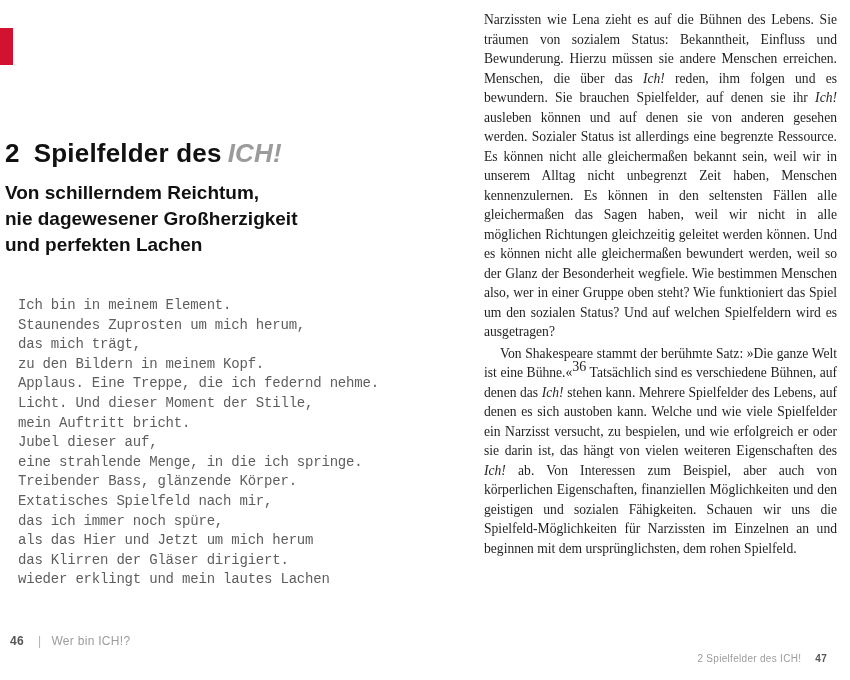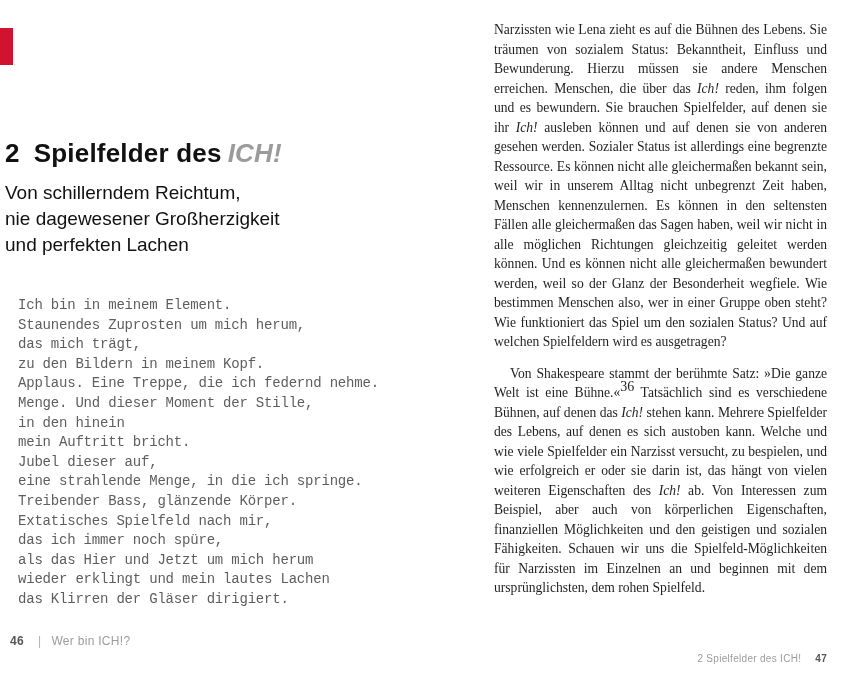--- a/index.html
+++ b/index.html
@@ -48,21 +48,21 @@
   .chapter-heading .accent {
     color: #9b9b9b;
     font-style: italic;
     margin-left: 6px;
   }
 
   .chapter-subtitle {
     position: absolute;
     left: 0;
     top: 180px;
-    font-weight: 400;
+    font-weight: 700;
     font-size: 19px;
     line-height: 26px;
     color: #111111;
   }
 
   .poem {
     position: absolute;
     left: 13px;
     top: 296px;
     font-family: "Liberation Mono", "DejaVu Sans Mono", monospace;
@@ -86,21 +86,21 @@
     position: absolute;
     left: 0;
     top: 8px;
     width: 357px;
     font-family: "Liberation Serif", serif;
     font-size: 13.6px;
     line-height: 19.5px;
     color: #1f1f1f;
     text-align: justify;
   }
-  .body-text p { margin: 12px; font-family: Liberation Serif, serif; }
+  .body-text p { margin: 2px; font-family: Liberation Serif, serif; }
   .body-text p.indent { text-indent: 16px; }
   .body-text i { font-style: italic; }
   .body-text sup { font-size: 14px; line-height: 0; }
 
   
   .footer-left {
     position: absolute;
     left: 5px;
     bottom: 32px;
     font-size: 12px;
@@ -146,31 +146,30 @@
         <div>nie dagewesener Großherzigkeit</div>
         <div>und perfekten Lachen</div>
       </div>
 
     <div class="poem">
         <div>Ich bin in meinem Element.</div>
         <div>Staunendes Zuprosten um mich herum,</div>
         <div>das mich trägt,</div>
         <div>zu den Bildern in meinem Kopf.</div>
         <div>Applaus. Eine Treppe, die ich federnd nehme.</div>
-        <div>Menge. Und dieser Moment der Stille,</div>
-        <div>in den hinein</div>
+        <div>Licht. Und dieser Moment der Stille,</div>
         <div>mein Auftritt bricht.</div>
         <div>Jubel dieser auf,</div>
         <div>eine strahlende Menge, in die ich springe.</div>
         <div>Treibender Bass, glänzende Körper.</div>
         <div>Extatisches Spielfeld nach mir,</div>
         <div>das ich immer noch spüre,</div>
         <div>als das Hier und Jetzt um mich herum</div>
+        <div>das Klirren der Gläser dirigiert.</div>
         <div>wieder erklingt und mein lautes Lachen</div>
-        <div>das Klirren der Gläser dirigiert.</div>
       </div>
 
     <div class="footer-left">
       <span class="pagenum">46</span><span class="sep">|</span><span>Wer bin ICH!?</span>
     </div>
   </div>
 
   <div class="right-page">
 
     <div class="body-text">

